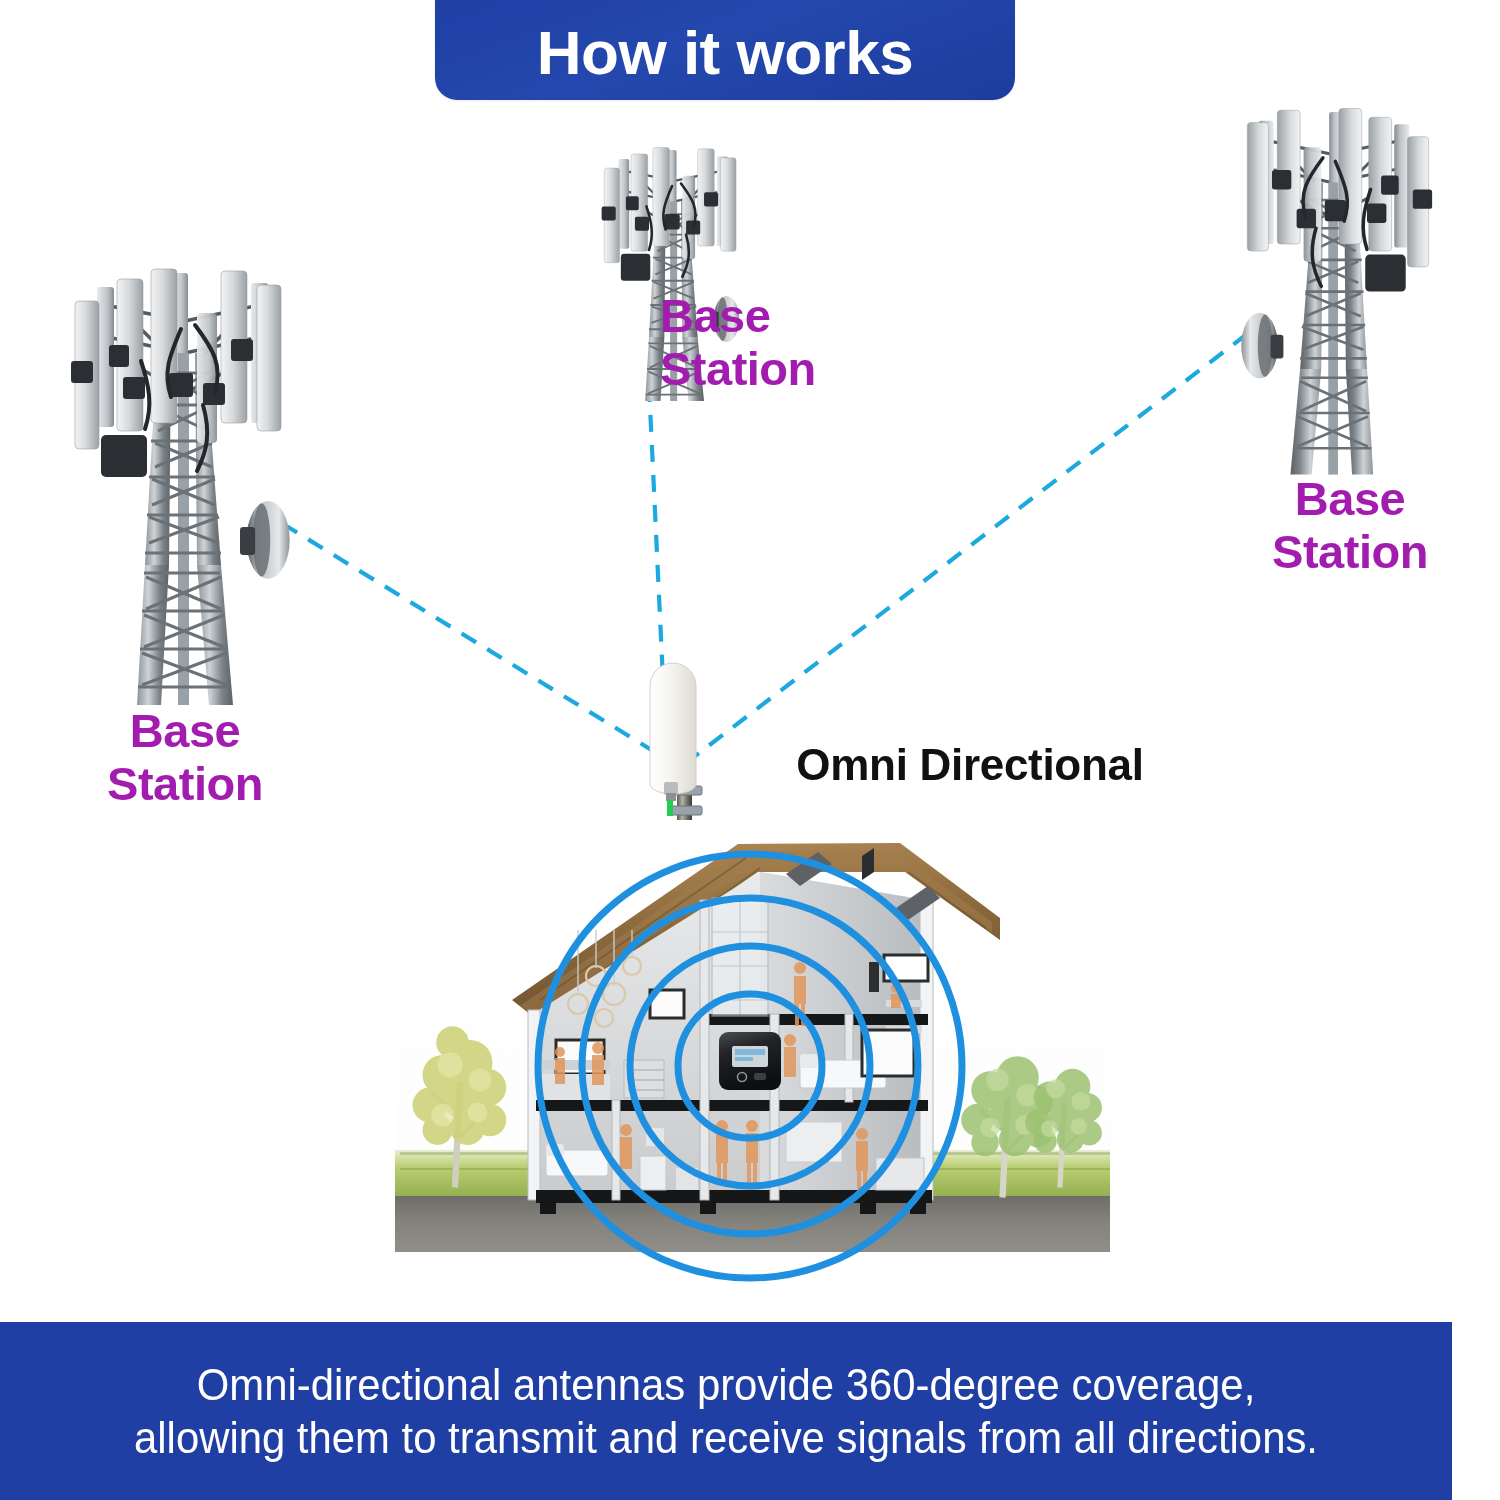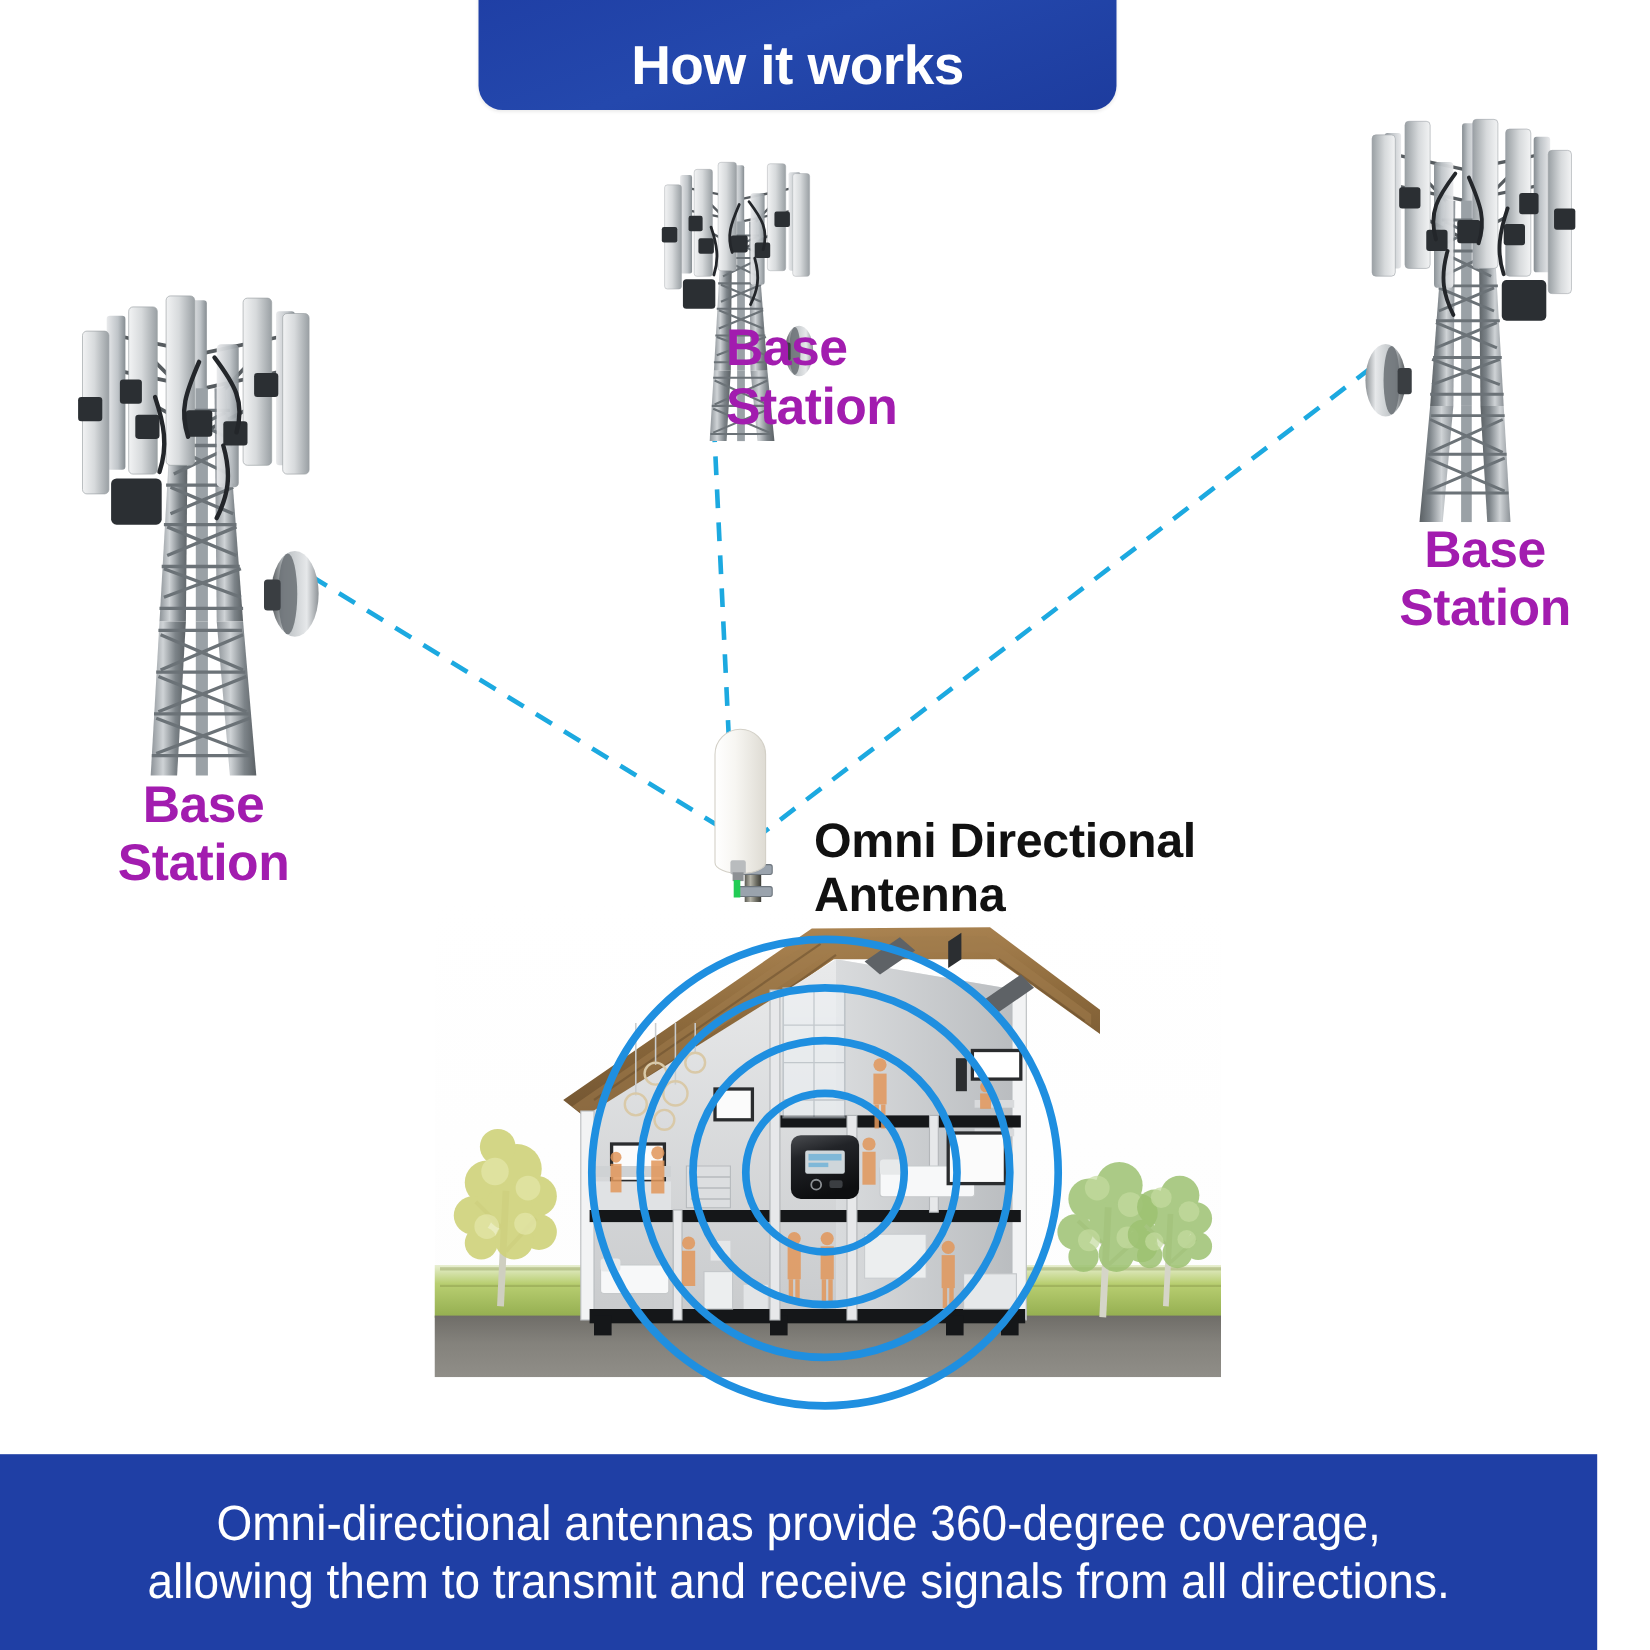--- a/index.html
+++ b/index.html
@@ -31,21 +31,21 @@
     height: 106px;
     background: linear-gradient(160deg, #1f3fa5 0%, #2448ad 45%, #1d3c9e 100%);
     border-radius: 0 0 22px 22px;
     display: flex;
     align-items: flex-end;
     justify-content: center;
     box-shadow: 0 1px 3px rgba(0,0,0,0.08);
   }
   .header-banner .title {
     color: #ffffff;
-    font-size: 50px;
+    font-size: 62px;
     font-weight: bold;
     letter-spacing: -0.5px;
     line-height: 1;
     padding-bottom: 16px;
     white-space: nowrap;
     font-family: "Liberation Sans", sans-serif;
   }
 
   
   .footer-banner {
@@ -86,20 +86,21 @@
 
   .label-omni {
     position: absolute;
     left: 740px;
     top: 740px;
     width: 460px;
     color: #111111;
     font-weight: bold;
     font-size: 44px;
     line-height: 1.12;
+    text-align: center;
     letter-spacing: -0.3px;
     font-family: "Liberation Sans", sans-serif;
   }
 
   
   .art { position: absolute; left: 0; top: 0; width: 1500px; height: 1500px; }
 </style>
 </head>
 <body>
 
@@ -560,21 +561,20 @@
     <div>Station</div>
   </div>
 
   <div class="label label-right">
     <div>Base</div>
     <div>Station</div>
   </div>
 
   <div class="label-omni">
     <div>Omni Directional</div>
-    <div>Antenna</div>
   </div>
 
   <div class="footer-banner">
     <div class="line">Omni-directional antennas provide 360-degree coverage,</div>
     <div class="line">allowing them to transmit and receive signals from all directions.</div>
   </div>
 
 </div>
 
 </body></html>

